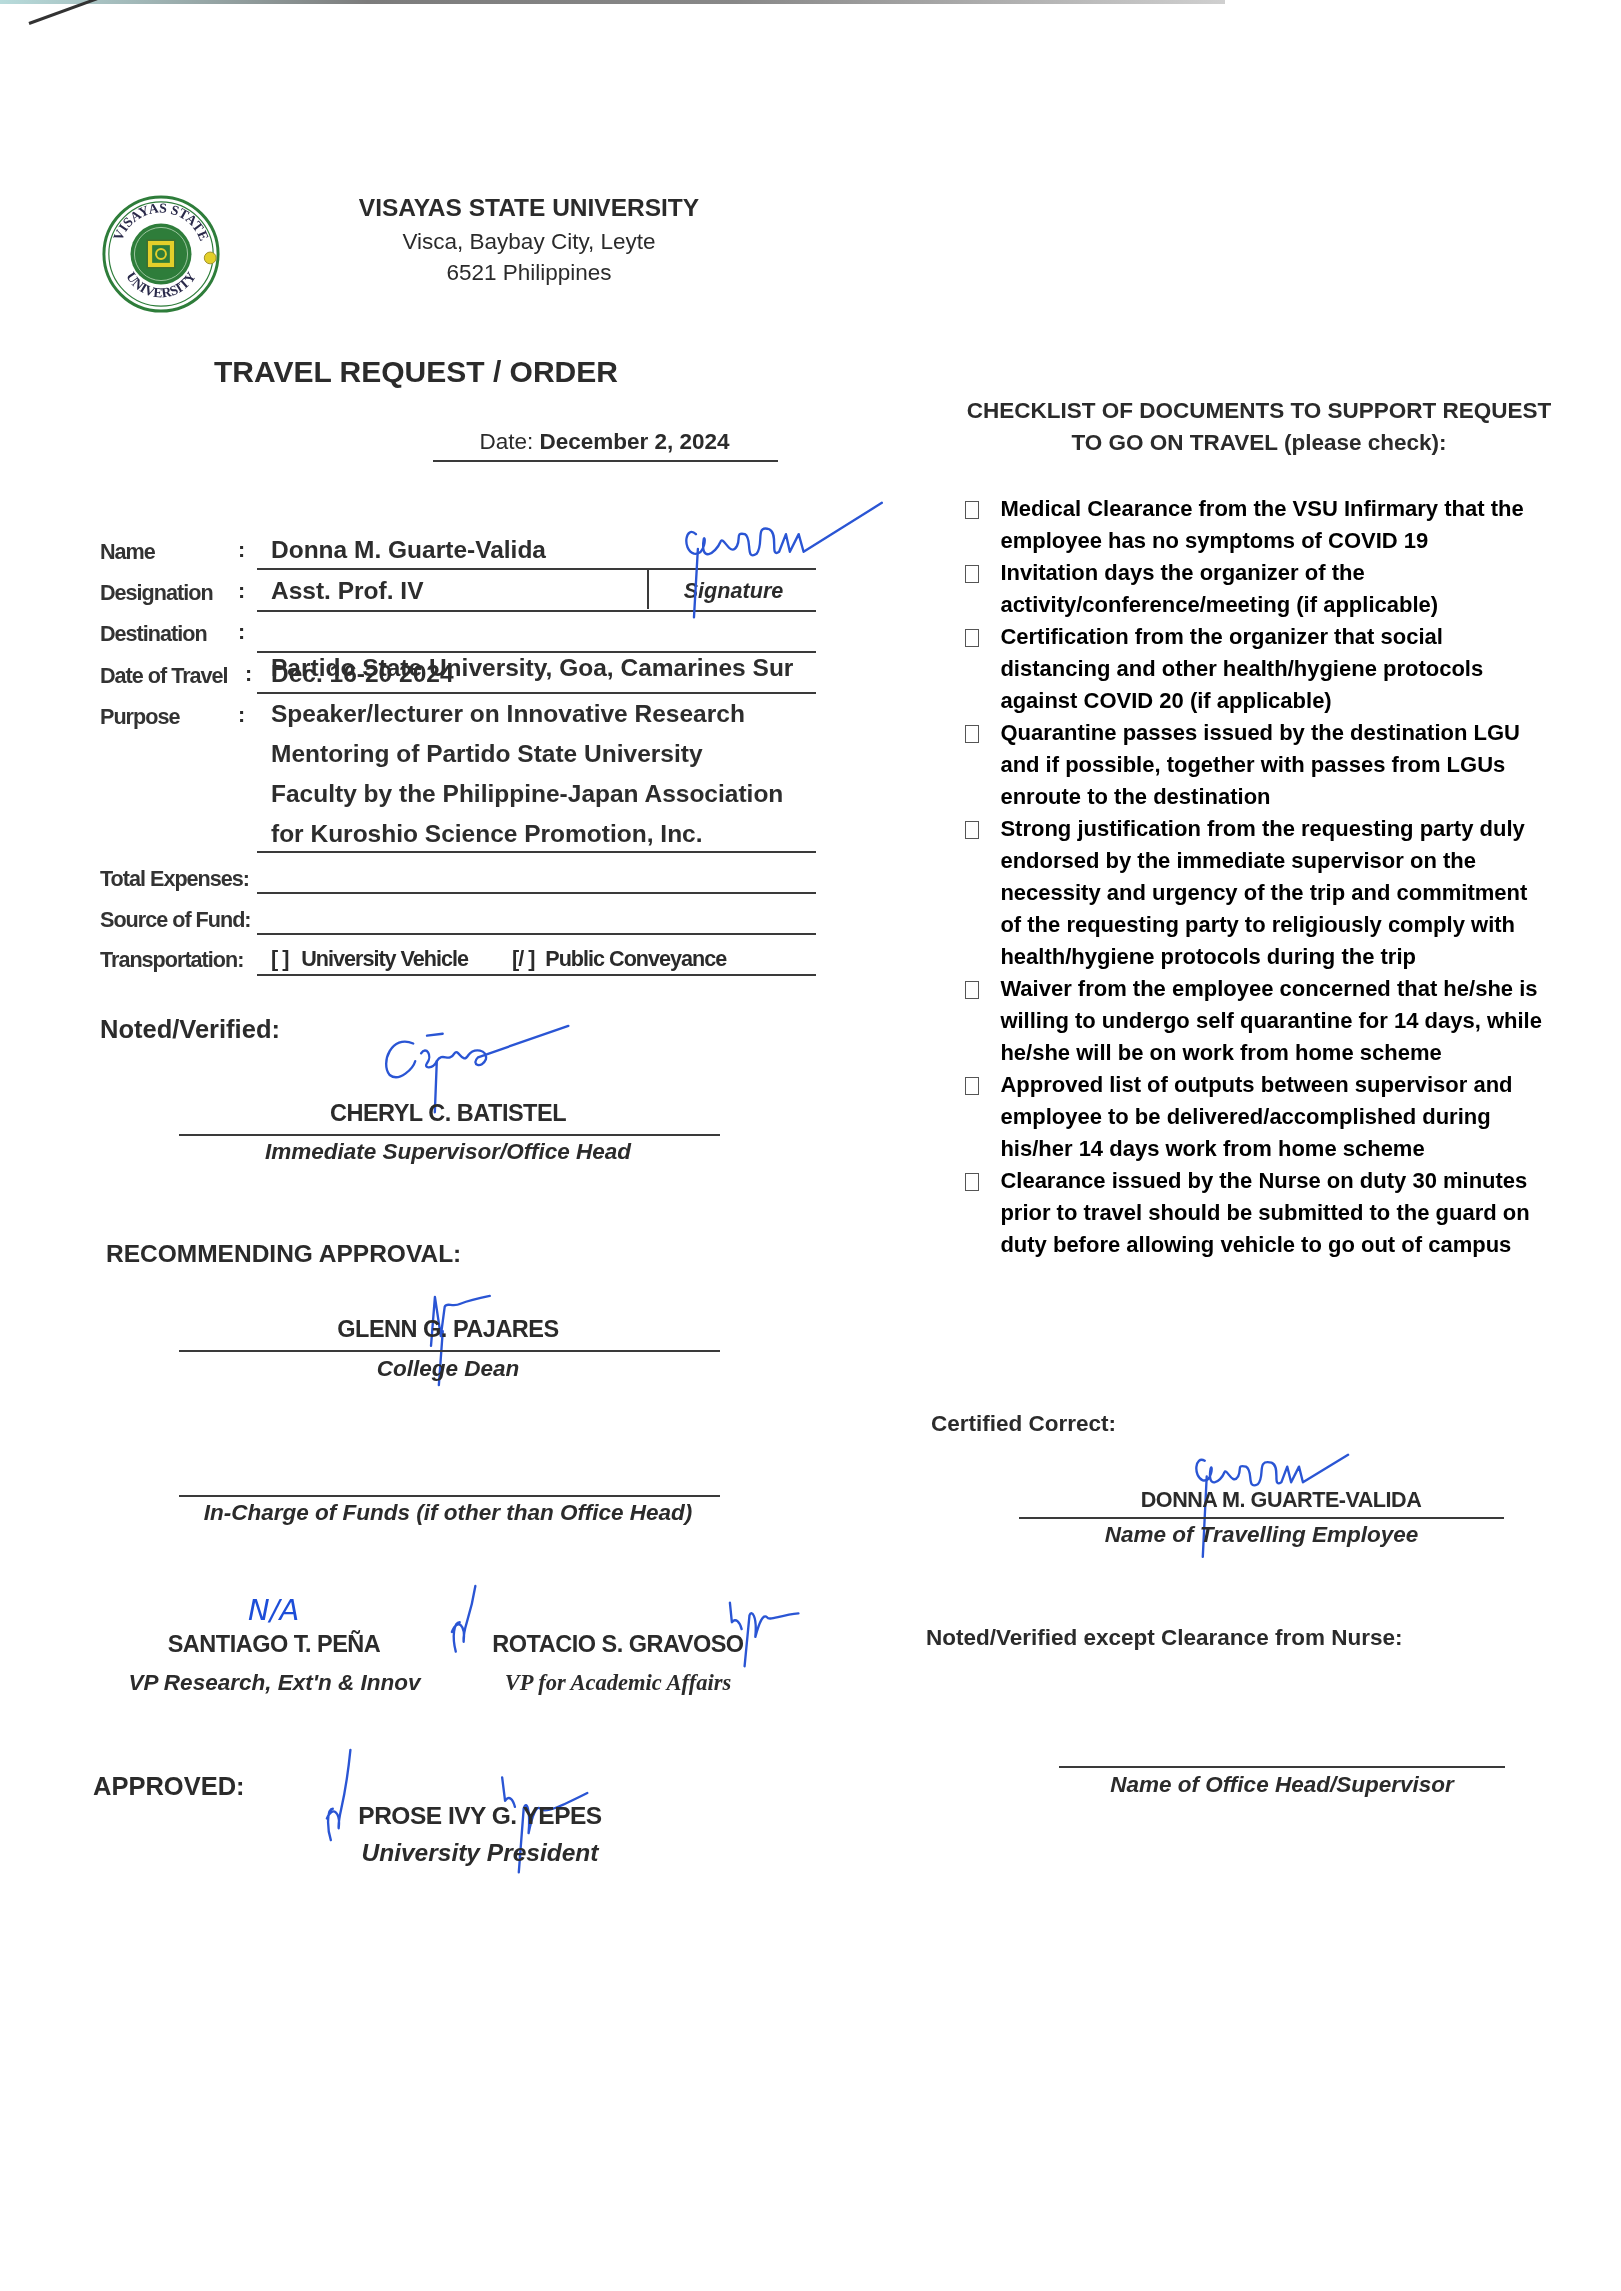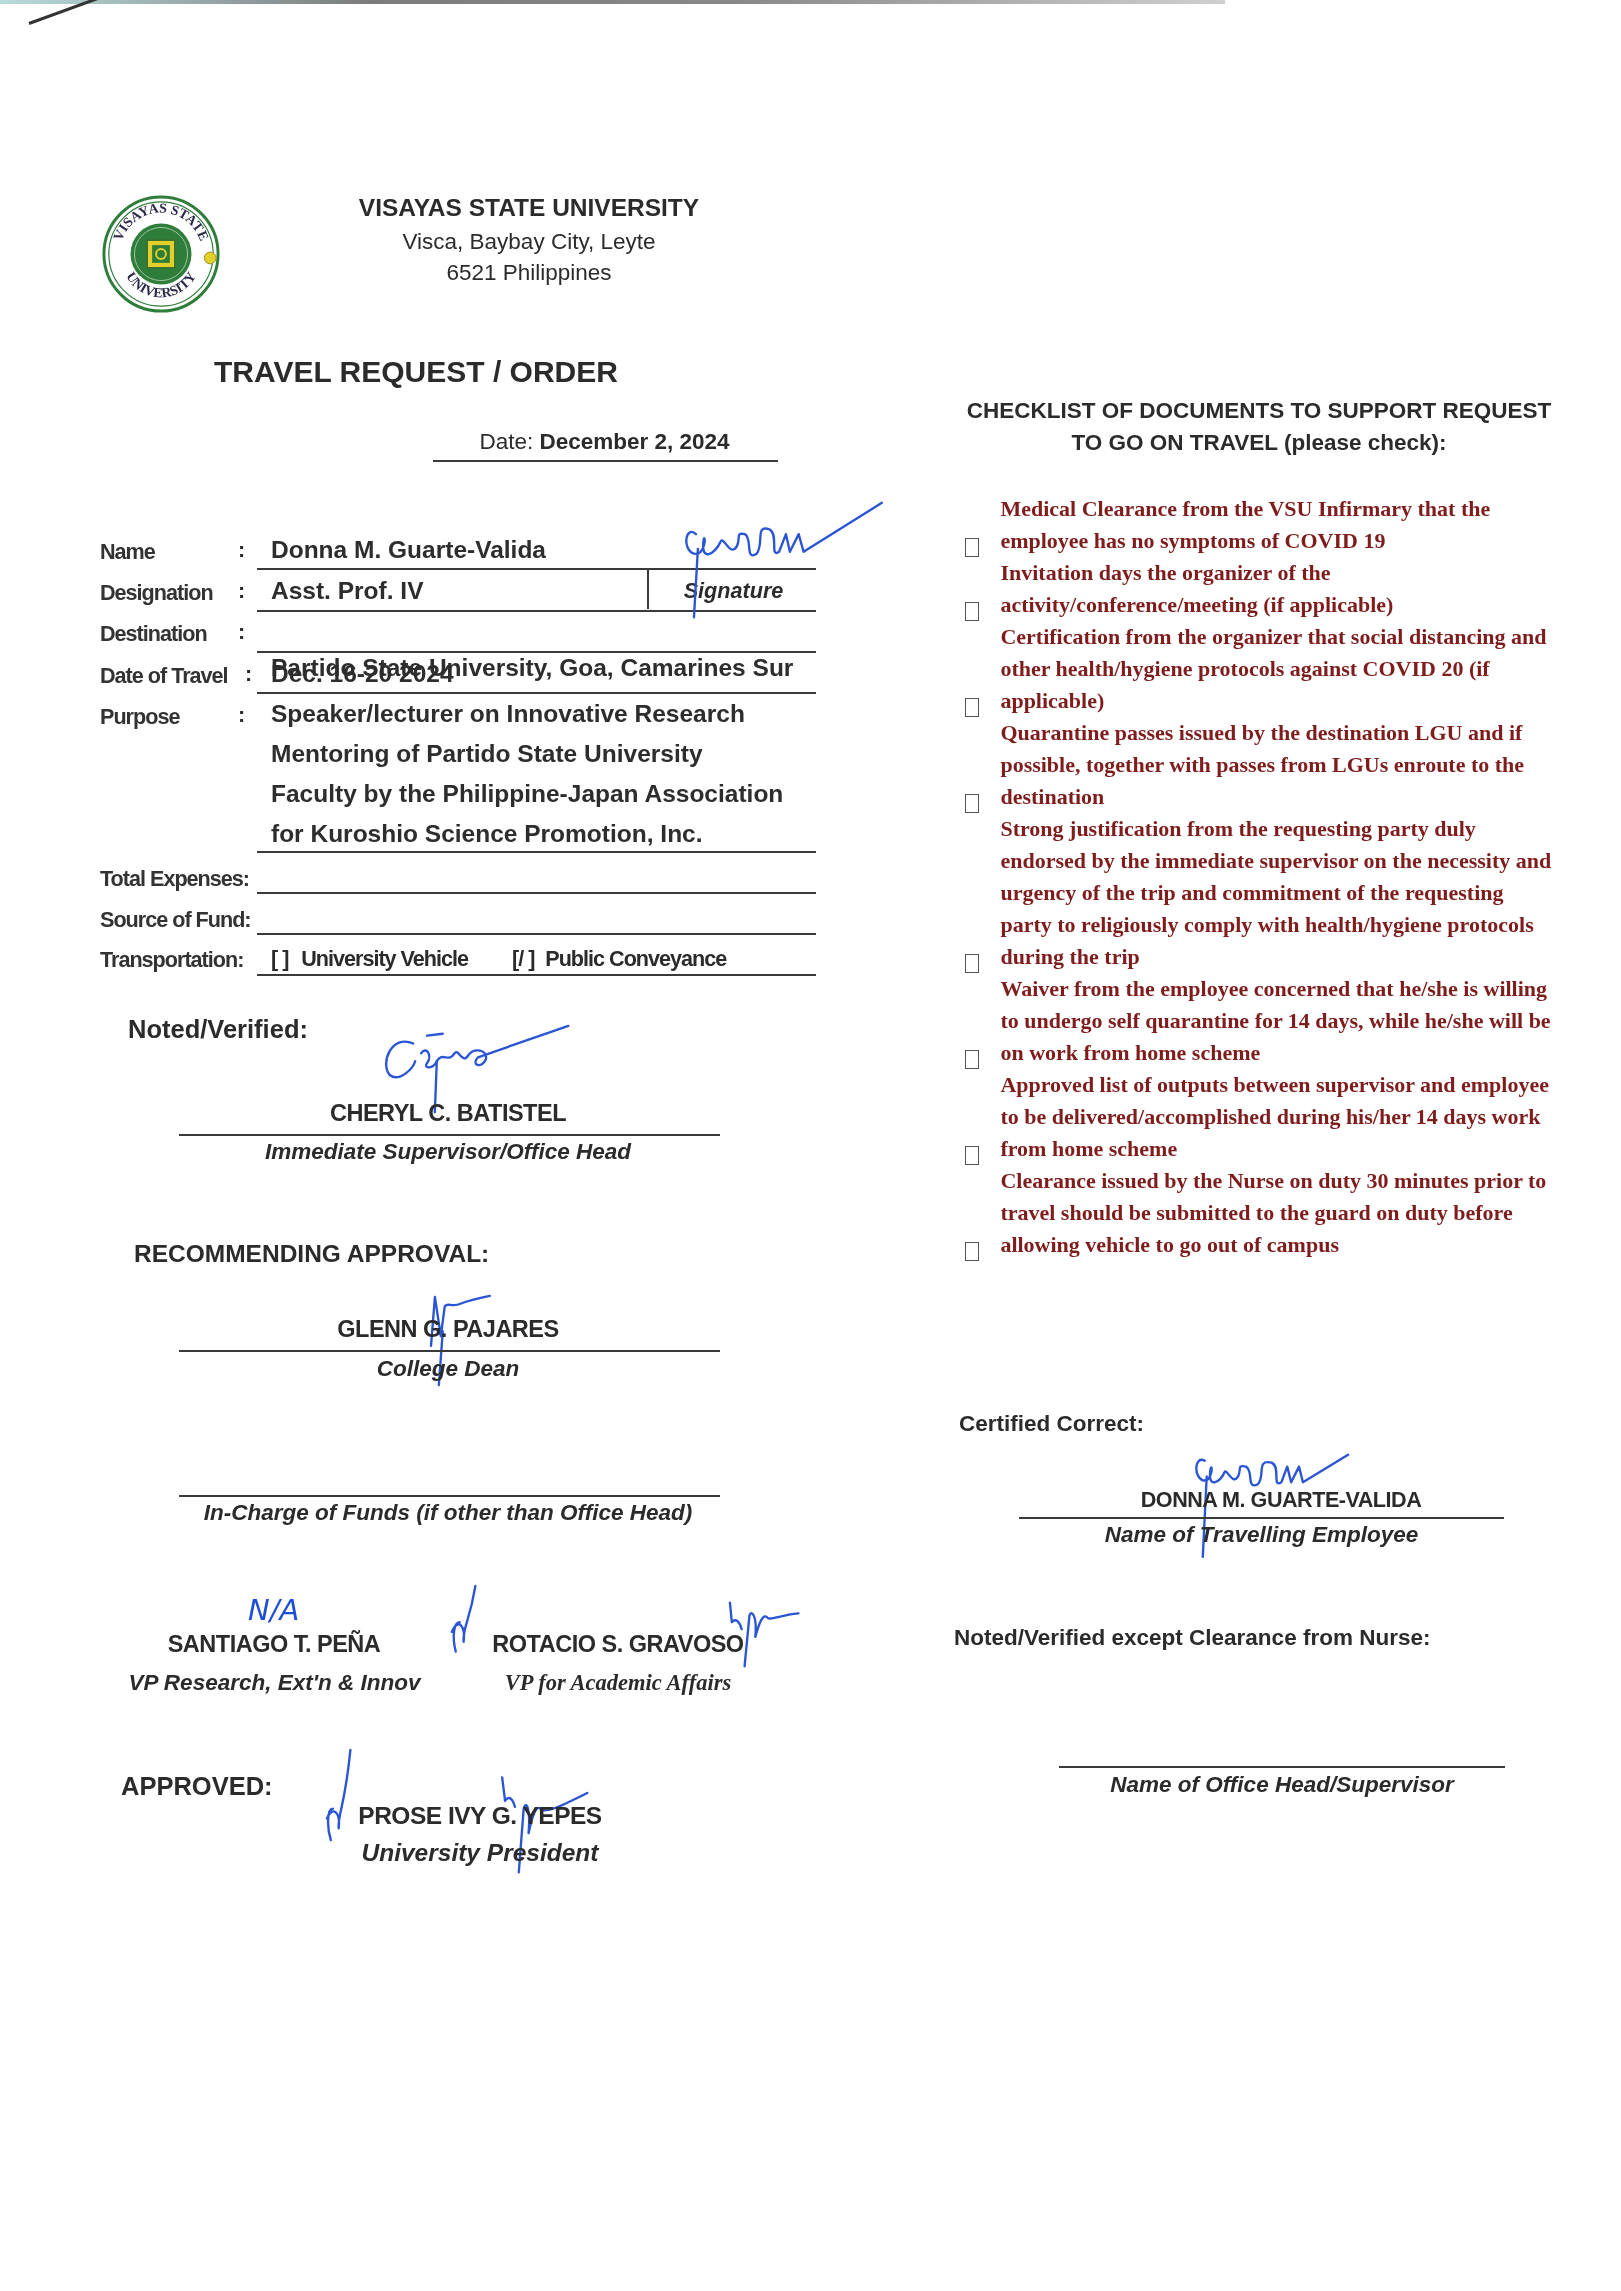--- a/index.html
+++ b/index.html
@@ -25,28 +25,28 @@
   .date-row { left: 433px; top: 429px; width: 343px; font-size: 22.5px; text-align: center; }
   .date-line { left: 433px; top: 460px; width: 345px; }
 
   
   .lbl { position: absolute; left: 100px; font-size: 21.6px; font-weight: bold; letter-spacing: -1px; color: #333; }
   .colon { position: absolute; font-size: 21.6px; font-weight: bold; }
   .val { position: absolute; left: 271px; font-size: 24.5px; font-weight: bold; color: #2d2d2d; }
   .sig-label { left: 650px; top: 578px; width: 167px; text-align: center; font-size: 21.6px; font-weight: bold; font-style: italic; }
 
   
-  .sec-head { position: absolute; font-size: 25.5px; font-weight: bold; margin-left: 28px; }
+  .sec-head { position: absolute; font-size: 25.5px; font-weight: bold; }
   .signame { position: absolute; font-size: 23.5px; font-weight: bold; text-align: center; letter-spacing: -0.5px; }
   .sigrole { position: absolute; font-size: 22.5px; font-weight: bold; font-style: italic; text-align: center; }
 
   
   .cl-title { left: 965px; top: 395px; width: 588px; font-size: 22.5px; font-weight: bold; text-align: center; line-height: 32px; }
   .cl-list { left: 965px; top: 493px; width: 588px; margin: 0; padding: 0; list-style: none; }
-  .cl-item { display: flex; align-items: flex-end; font-size: 22px; font-weight: bold; line-height: 32px; color: #7f1d1d; font-family: Liberation Serif, serif; }
+  .cl-item { display: flex; align-items: flex-start; font-size: 22px; font-weight: bold; line-height: 32px; color: #000000; }
   .cl-box { flex: 0 0 auto; width: 11.8px; height: 16.7px; border: 1.5px solid #555; margin: 7.8px 21.6px 0 0; background: #fff; cursor: pointer; }
   .cl-text { flex: 1 1 auto; }
 
   .ink { position: absolute; overflow: visible; pointer-events: none; }
   .ink path { fill: none; stroke: #2a55d4; stroke-width: 2.4; stroke-linecap: round; stroke-linejoin: round; }
 </style>
 </head>
 <body>
 
 <div class="abs scan-top"></div>

